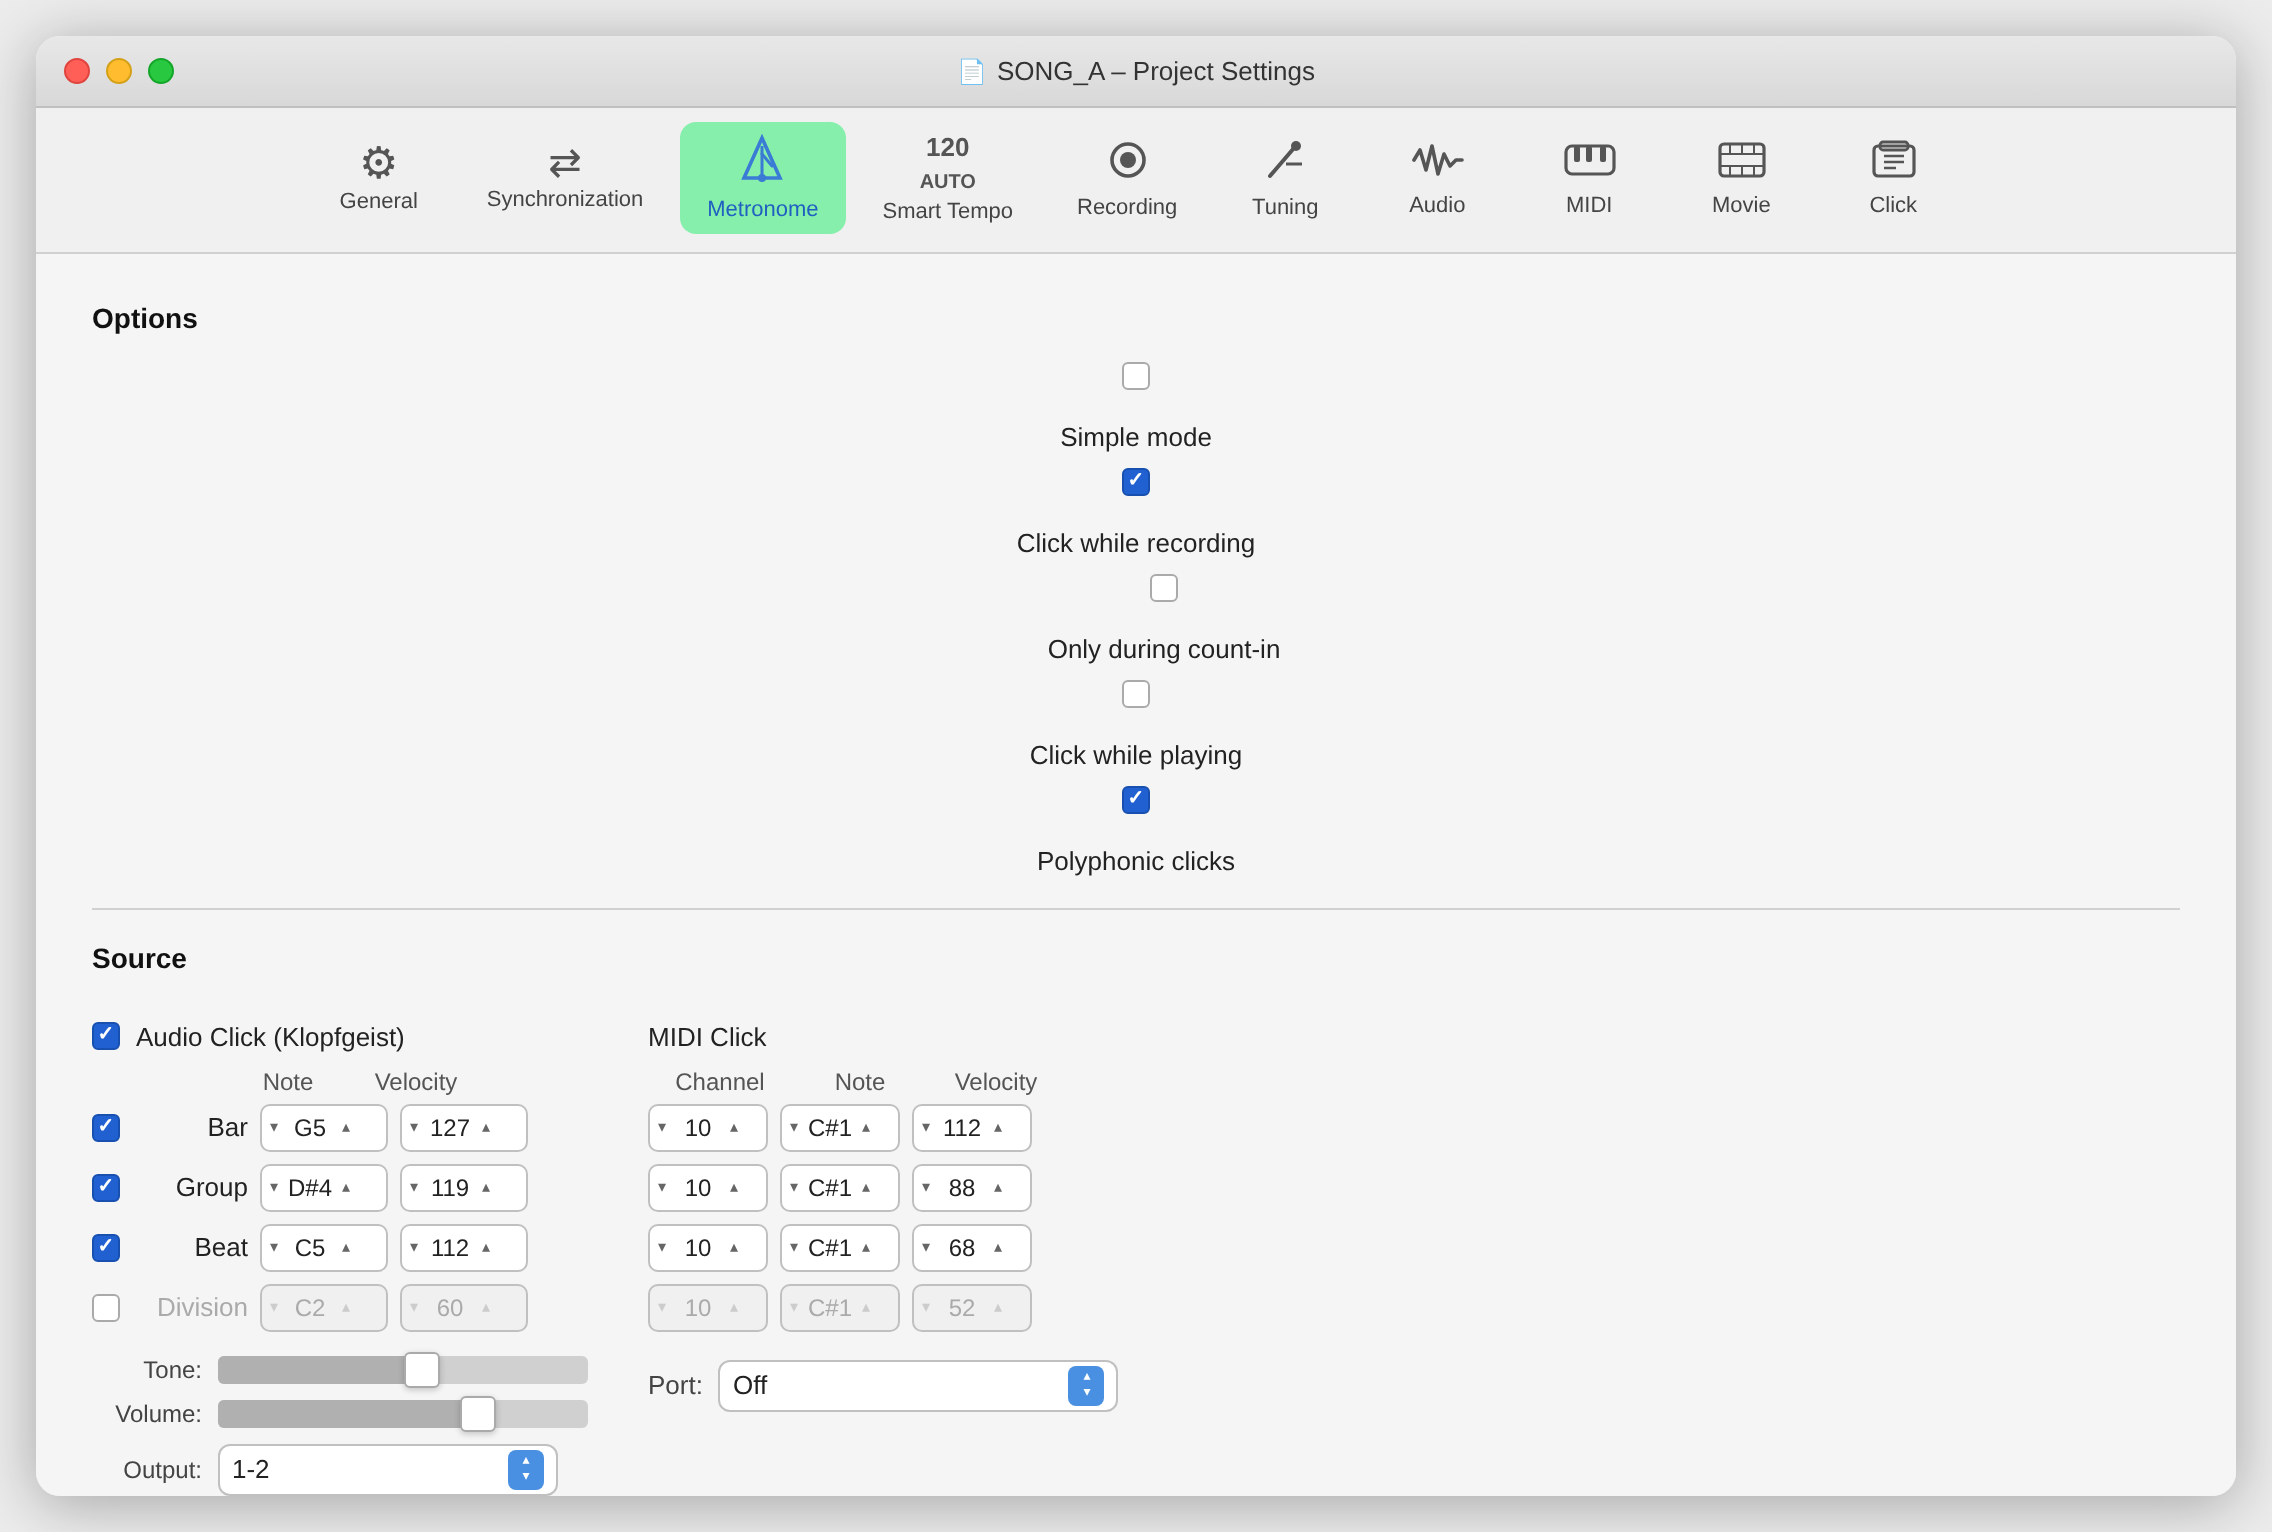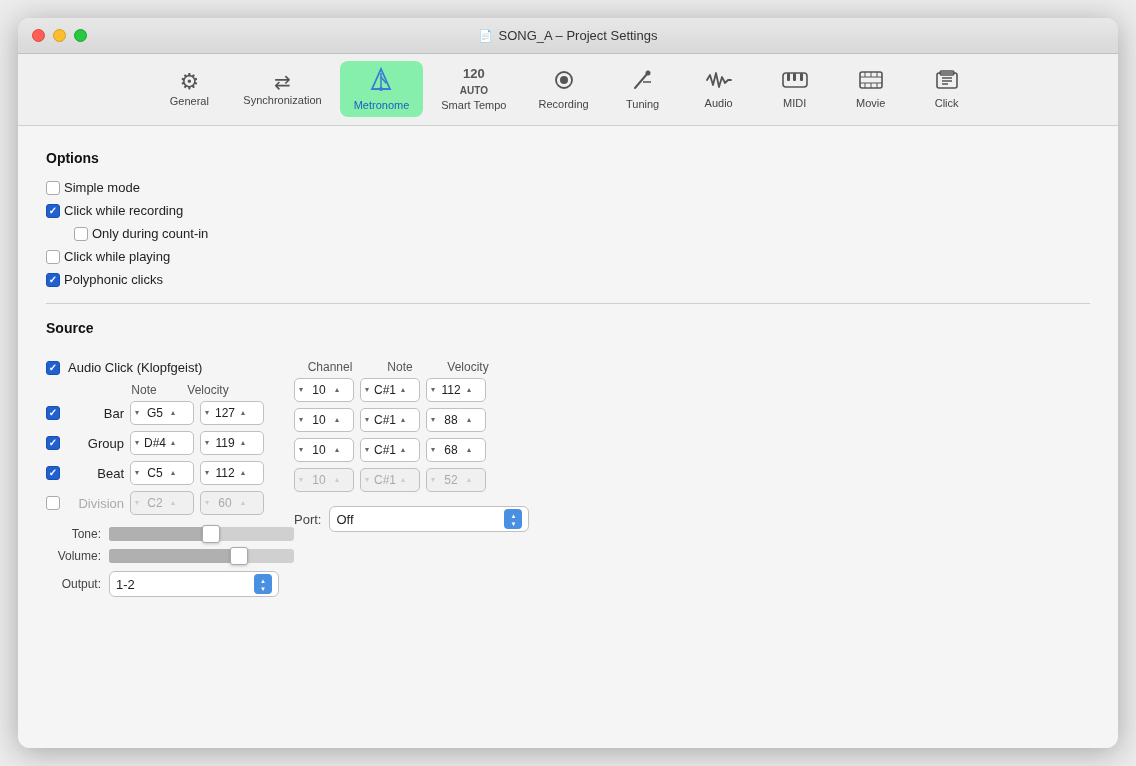--- a/index.html
+++ b/index.html
@@ -117,21 +117,22 @@
       font-size: 14px;
       font-weight: 700;
       color: #111;
       margin-bottom: 14px;
     }
     
     .option-row {
       display: flex;
       align-items: center;
       margin-bottom: 8px;
-      gap: 4px;
+      gap: 16px;
+      flex-direction: column;
     }
     .option-row.indented {
       padding-left: 28px;
     }
     .checkbox {
       width: 14px;
       height: 14px;
       border: 1.5px solid #aaa;
       border-radius: 3px;
       background: white;
@@ -330,20 +331,21 @@
       width: 180px;
       cursor: pointer;
     }
     .port-select-val {
       font-size: 13px;
       color: #222;
     }
     
     .source-body {
       display: flex;
+      gap: 30px;
       align-items: flex-start;
       margin-top: 24px;
     }
     .audio-col {
       display: flex;
       flex-direction: column;
     }
     .midi-col {
       display: flex;
       flex-direction: column;
@@ -655,20 +657,23 @@
             <span class="select-box-val">1-2</span>
             <div class="select-stepper">
               <span>▴</span>
               <span>▾</span>
             </div>
           </div>
         </div>
       </div>
 
       <div class="midi-col">
+        <div class="source-check-row">
+          <span class="option-label">MIDI Click</span>
+        </div>
 
         <div style="display:flex; gap:0; margin-bottom:4px;">
           <span class="ch" style="width:72px;">Channel</span>
           <span class="ch" style="width:68px;">Note</span>
           <span class="ch" style="width:68px;">Velocity</span>
         </div>
 
         <div class="midi-rows">
 
           <div class="spinner-row">

